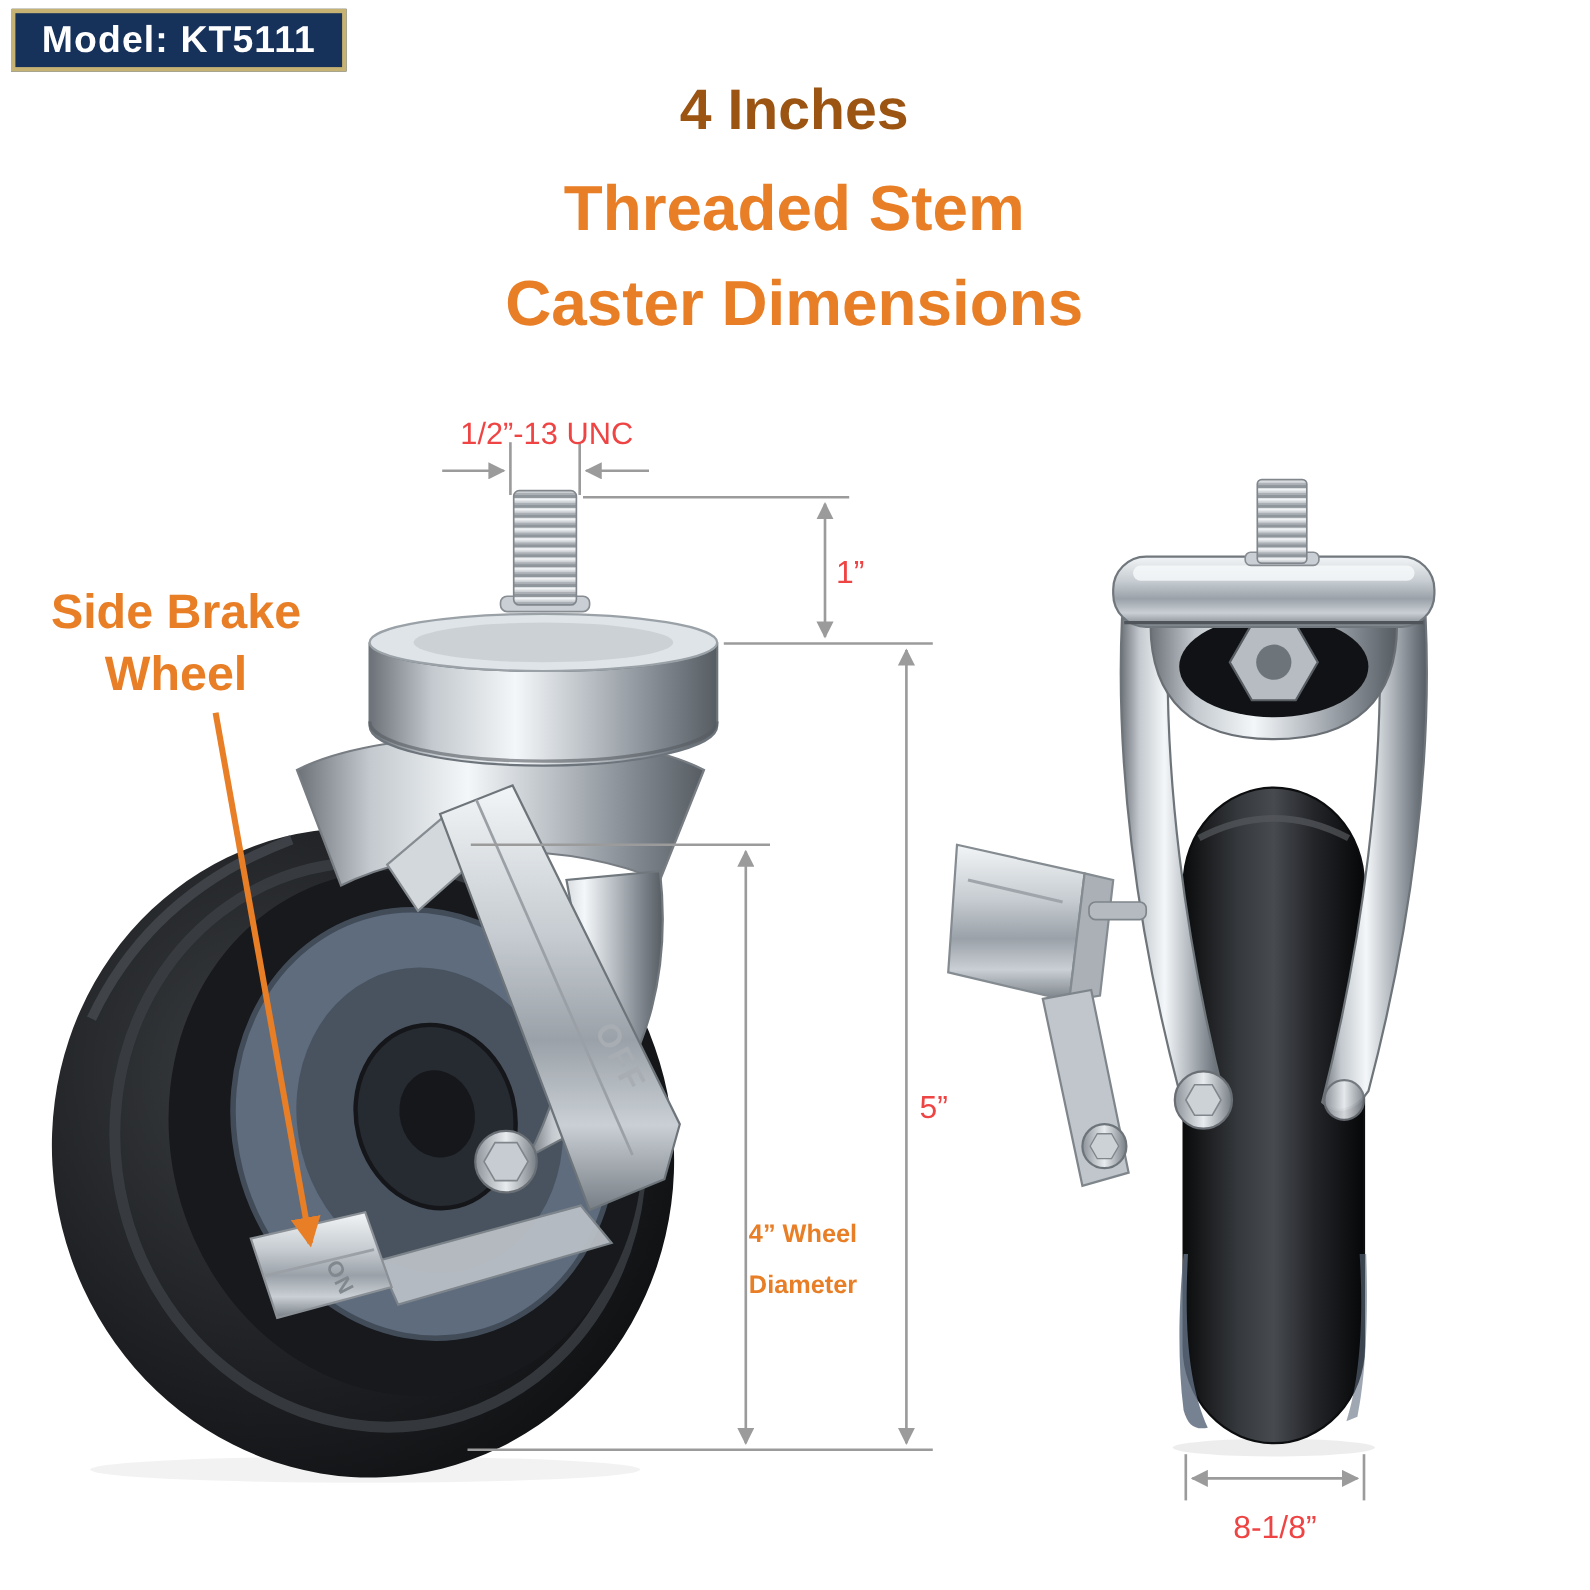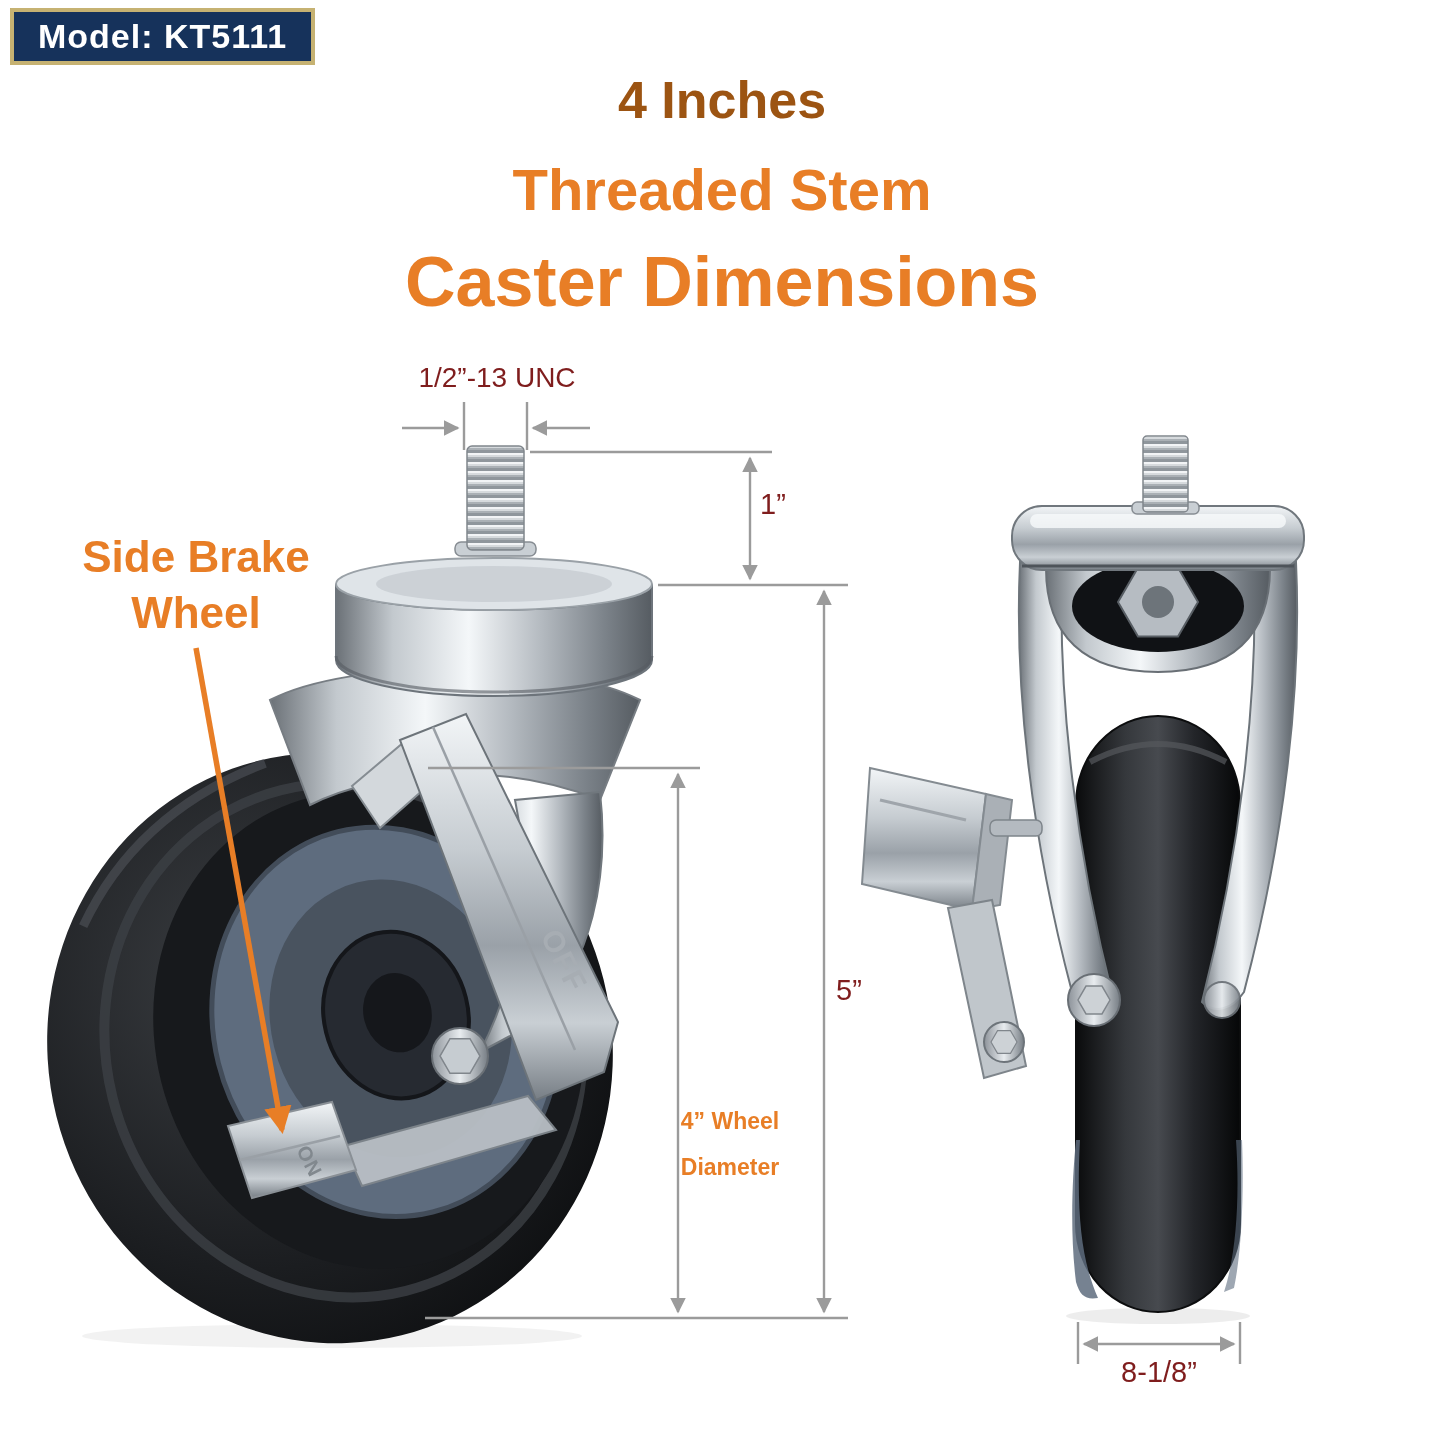--- a/index.html
+++ b/index.html
@@ -13,30 +13,30 @@
   html,body{margin:0;padding:0;background:#fff;}
   .page{position:relative;width:1445px;height:1445px;background:#fff;overflow:hidden;
         font-family:"Liberation Sans",sans-serif;border-radius:31px;}
   .abs{position:absolute;}
   .centered{transform:translateX(-50%);text-align:center;white-space:nowrap;}
   .badge{left:10px;top:8px;background:var(--badge-bg);border:4px solid var(--badge-border);
          color:#fff;font-size:34px;font-weight:700;padding:5px 24px;letter-spacing:1px;}
   .title-line{left:722px;font-weight:700;}
   .t1{top:70px;font-size:52px;color:var(--brown);}
   .t2{top:156px;font-size:58px;color:var(--accent);}
-  .t3{top:242px;font-size:70px;color:var(--accent);}
-  .meas{color:#7f1d1d;font-size:29px;}
+  .t3{top:242px;font-size:58px;color:var(--accent);}
+  .meas{color:#ef4444;font-size:29px;margin-top:17px;}
   .thread-label{left:497px;top:362px;font-size:28px;}
   .stem-h{left:760px;top:488px;}
   .overall-h{left:836px;top:974px;}
   .wheel-dia{left:730px;font-size:23px;font-weight:700;color:var(--accent);}
   .wd1{top:1108px;}
   .wd2{top:1154px;}
   .wheel-w{left:1159px;top:1356px;}
-  .side-brake{left:160px;font-size:44px;font-weight:700;color:var(--accent);margin-left:36px;}
+  .side-brake{left:160px;font-size:44px;font-weight:700;color:var(--accent);}
   .sb1{top:532px;}
   .sb2{top:588px;}
   svg{position:absolute;left:0;top:0;}
   .dim{stroke:var(--dim);stroke-width:2.4;fill:none;}
   .dim-arrow-fill{fill:var(--dim);}
   .accent-fill{fill:var(--accent);}
   .accent-line{stroke:var(--accent);stroke-width:5.5;fill:none;}
   .wheel-blue{fill:var(--wheel-blue);}
   .svg-stamp{font-family:"Liberation Sans",sans-serif;font-weight:700;}
 </style>

